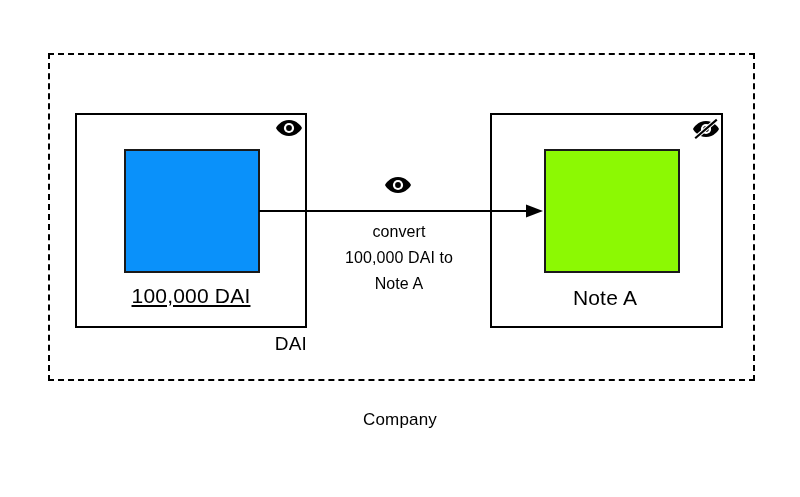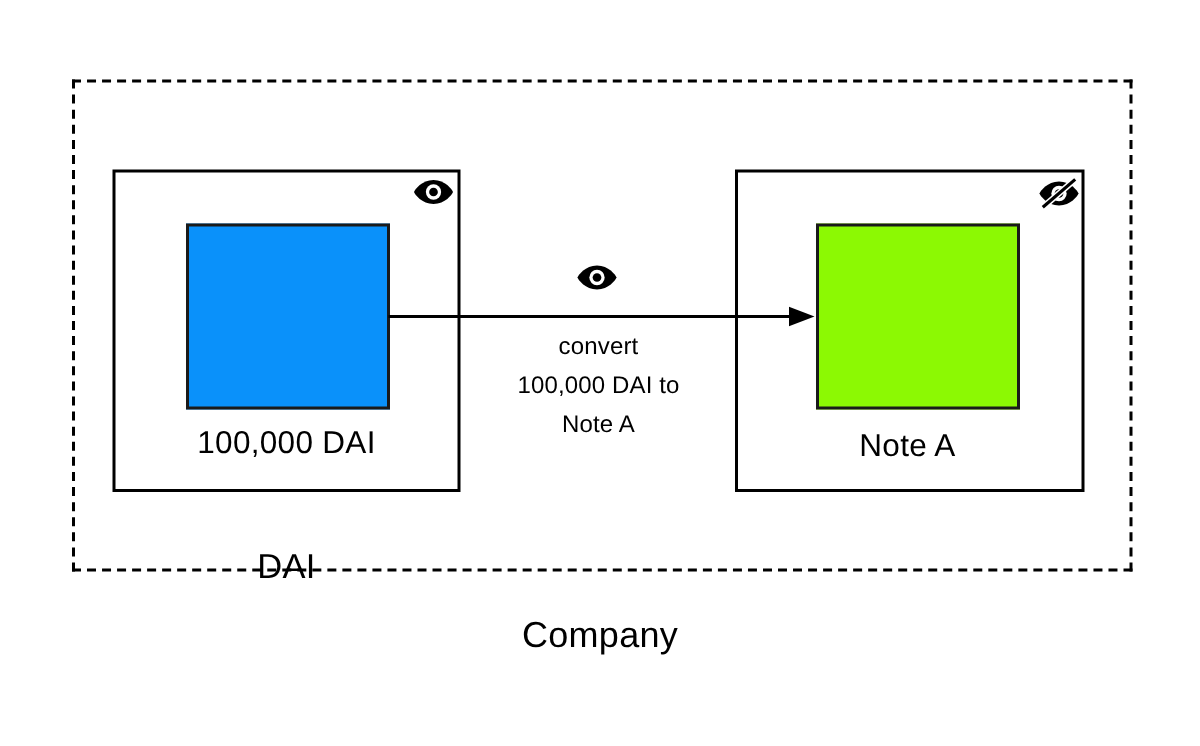--- a/index.html
+++ b/index.html
@@ -28,63 +28,62 @@
     border: 2px dashed #000000;
     box-sizing: border-box;
     background: transparent;
   }
   .company-label {
     position: absolute;
     left: 0;
     top: 410px;
     width: 800px;
     text-align: center;
-    font-size: 24px;
+    font-size: 17px;
     color: #000000;
     letter-spacing: 0.2px;
   }
 
   
   .acct-box {
     position: absolute;
     border: 2px solid #000000;
     box-sizing: border-box;
     background: #ffffff;
   }
   #dai-box  { left: 75px;  top: 113px; width: 232px; height: 215px; }
   #notes-box{ left: 490px; top: 113px; width: 233px; height: 215px; }
 
   .acct-outer-label {
     position: absolute;
-    font-size: 23px;
+    font-size: 19px;
     color: #000000;
-    text-align: center;
+    text-align: right;
     letter-spacing: 0.2px;
-    margin-top: 31px;
   }
   #dai-outer-label   { left: 75px;  top: 333px; width: 232px; }
   #notes-outer-label { left: 490px; top: 333px; width: 233px; }
 
   
   .value-rect {
     position: absolute;
     border: 2px solid #1a1a1a;
     box-sizing: border-box;
   }
   #dai-value-rect  { left: 124px; top: 149px; width: 136px; height: 124px; }
   #notes-value-rect{ left: 544px; top: 149px; width: 136px; height: 124px; }
 
   .value-label {
     position: absolute;
     font-size: 21px;
     color: #000000;
     text-align: center;
     letter-spacing: 0.2px;
   }
-  #dai-value-label  { left: 80px;  top: 284px; width: 222px; }
+  #dai-value-label  { left: 80px;  top: 284px; width: 222px; text-decoration: underline; }
   #notes-value-label{ left: 494px; top: 286px; width: 222px; }
 
   
   .eye-slot {
     position: absolute;
     width: 28px;
     height: 22px;
     line-height: 0;
   }
   #dai-eye        { left: 275px; top: 117px; }

